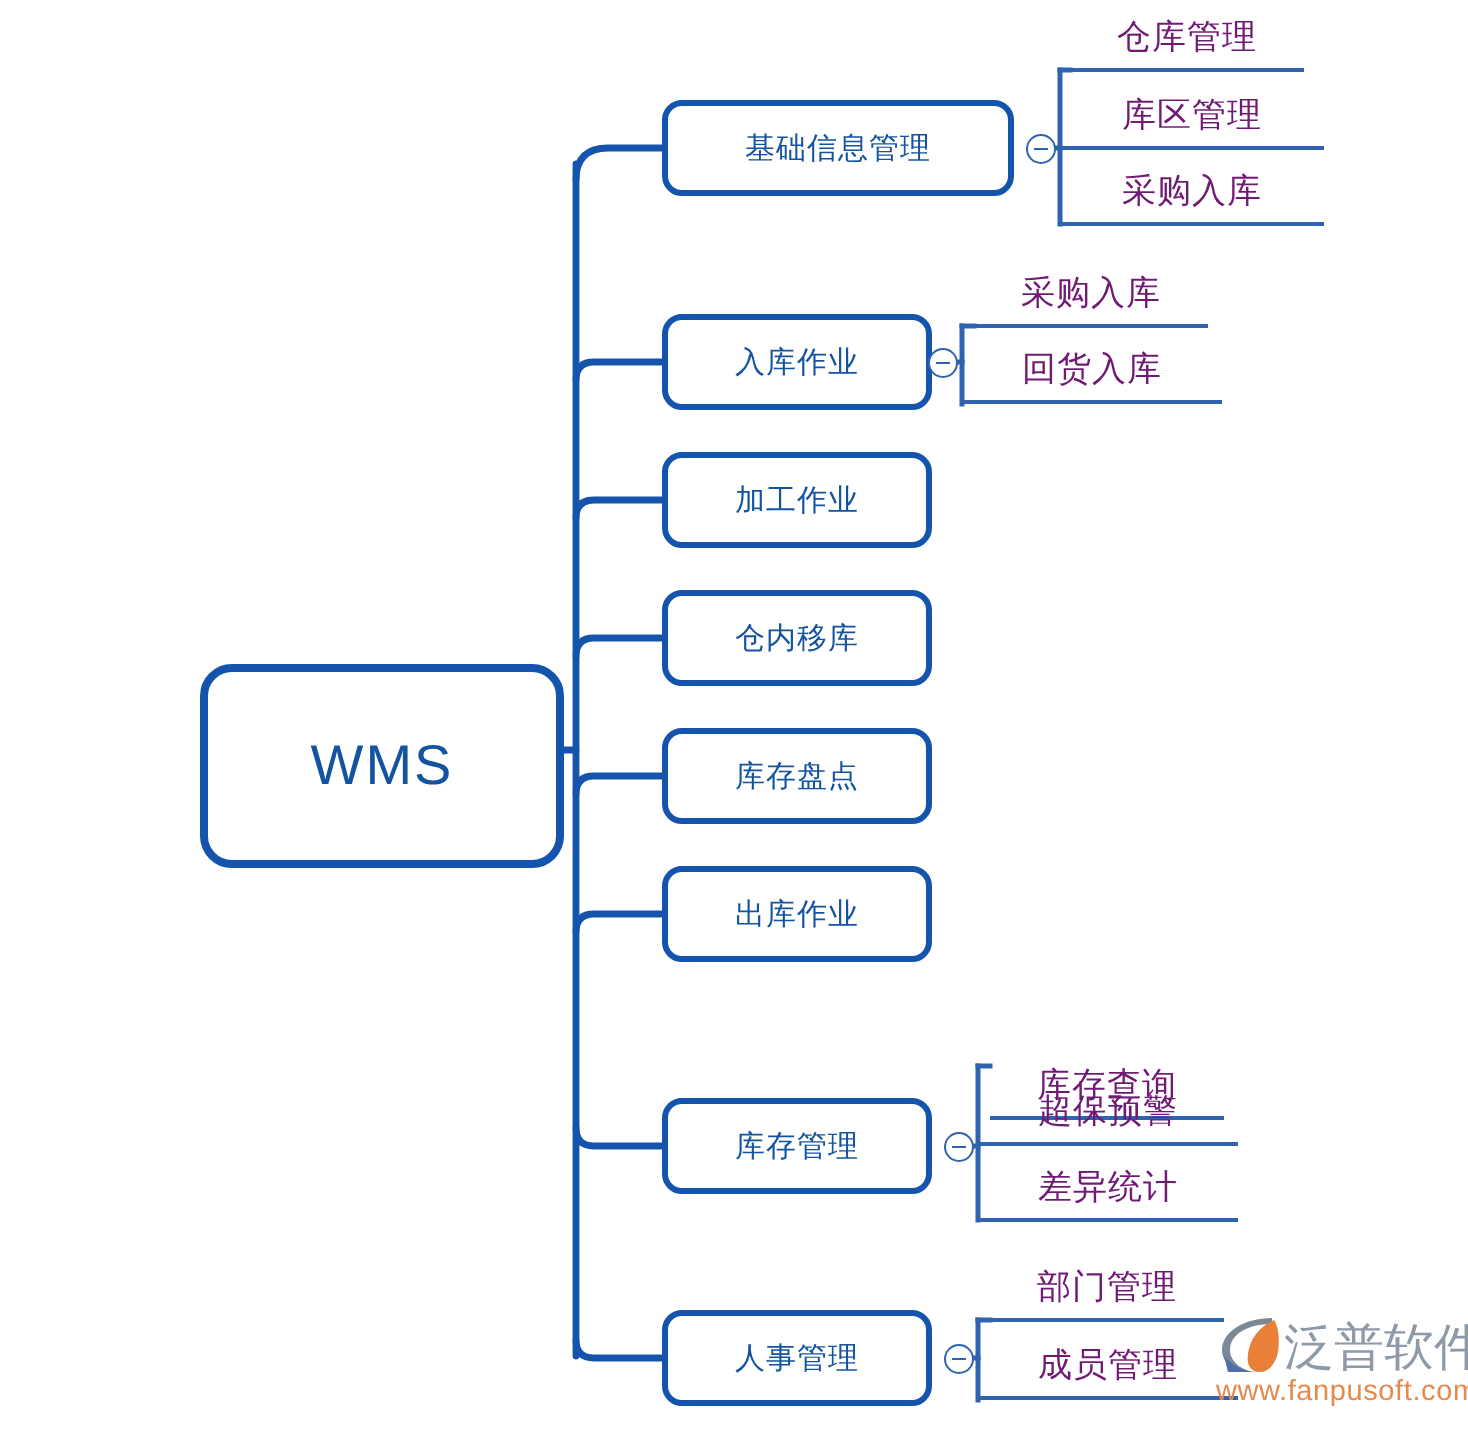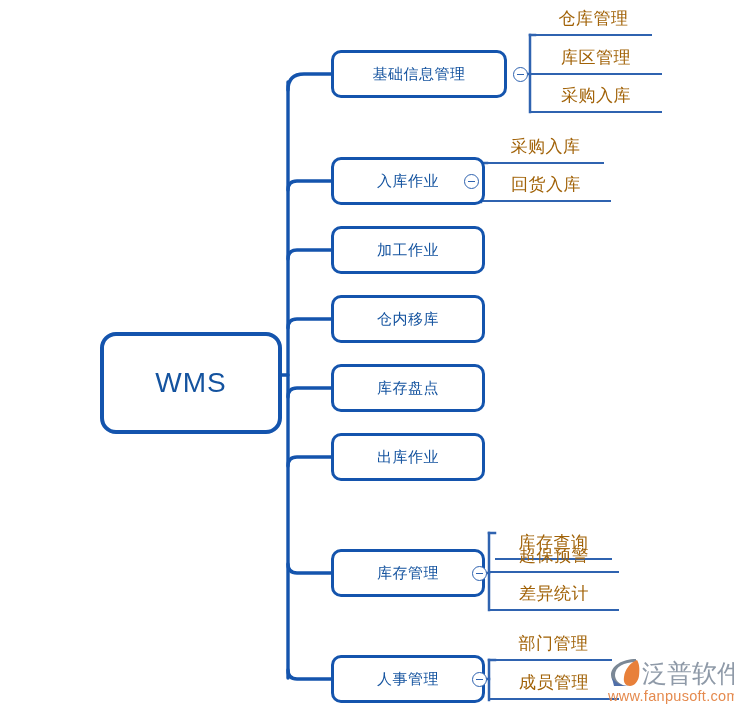--- a/index.html
+++ b/index.html
@@ -46,21 +46,21 @@
     font-size: 28px;
     color: #14539f;
     letter-spacing: 1px;
     font-weight: 400;
   }
 
   
   .branch-node {
     position: absolute;
     left: 331px;
-    width: 154px;
+    width: 135px;
     height: 48px;
     box-sizing: border-box;
     border: 3px solid #1454ad;
     border-radius: 10px;
     background: #ffffff;
     display: flex;
     align-items: center;
     justify-content: center;
     z-index: 5;
   }
@@ -101,21 +101,21 @@
     height: 32px;
     box-sizing: border-box;
     display: flex;
     align-items: center;
     justify-content: center;
     border-bottom: 2.5px solid #2f63b0;
     z-index: 4;
   }
   .sub-item .sub-label {
     font-size: 17px;
-    color: #a16207;
+    color: #701a75;
     letter-spacing: 0.5px;
     white-space: nowrap;
     padding-bottom: 2px;
   }
 
   
   .watermark {
     position: absolute;
     left: 604px;
     top: 655px;

